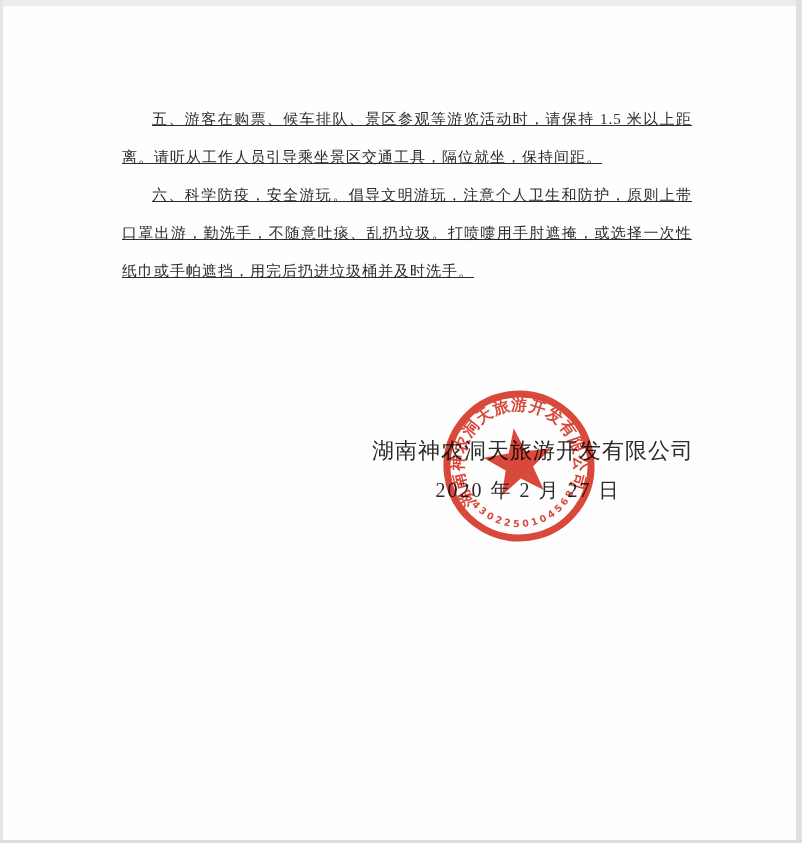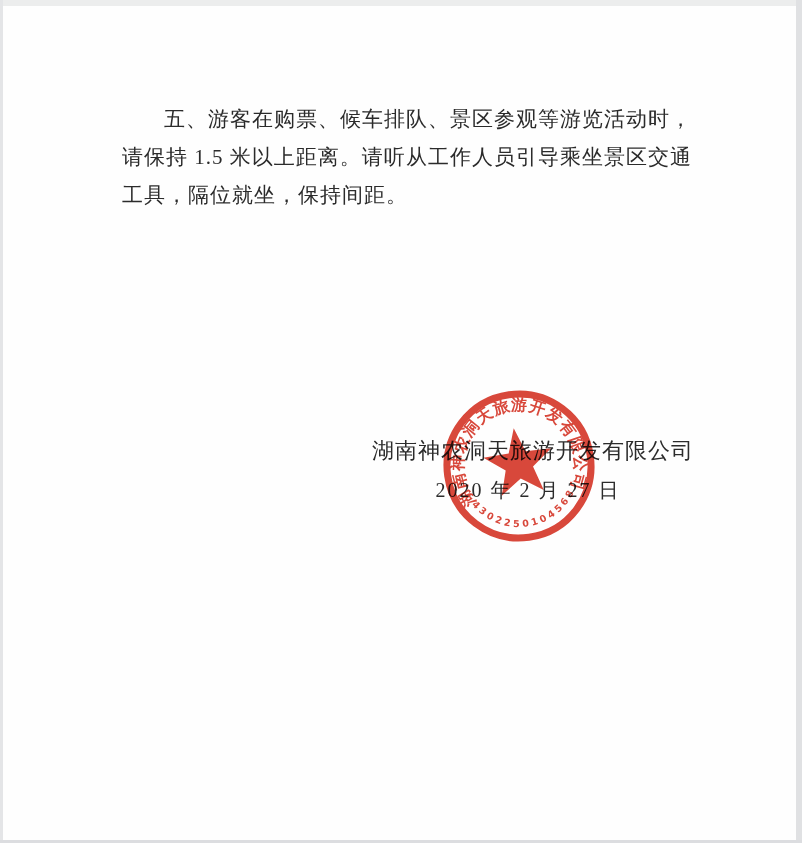--- a/index.html
+++ b/index.html
@@ -21,25 +21,26 @@
   .edge-top    { position:absolute; left:0;   top:0;    width:802px; height:6px;  background:#eceded; }
   .edge-left   { position:absolute; left:0;   top:0;    width:3px;   height:843px; background:#e4e5e7; }
   .edge-right  { position:absolute; left:796px; top:0;  width:6px;   height:843px; background:#e0e1e3; }
   .edge-bottom { position:absolute; left:0;   top:840px; width:802px; height:3px; background:#dcdde0; }
 
   .doc-text {
     position: absolute;
     left: 122px;
     top: 100px;
     width: 570px;
-    font-size: 21px;
+    font-size: 15px;
     line-height: 38px;
     letter-spacing: 1px;
     color: #2b2b2b;
     text-align: justify;
+    text-decoration: underline;
   }
   .para { margin: 0; text-indent: 2em; }
 
   .signature-block {
     position: absolute;
     left: 372px;
     top: 436px;
     width: 312px;
     text-align: center;
     color: #2b2b2b;
@@ -76,20 +77,21 @@
 
 <div class="page">
 
   <div class="edge-top"></div>
   <div class="edge-left"></div>
   <div class="edge-right"></div>
   <div class="edge-bottom"></div>
 
   <div class="doc-text">
     <p class="para">五、游客在购票、候车排队、景区参观等游览活动时，请保持 1.5 米以上距离。请听从工作人员引导乘坐景区交通工具，隔位就坐，保持间距。</p>
+    <p class="para">六、科学防疫，安全游玩。倡导文明游玩，注意个人卫生和防护，原则上带口罩出游，勤洗手，不随意吐痰、乱扔垃圾。打喷嚏用手肘遮掩，或选择一次性纸巾或手帕遮挡，用完后扔进垃圾桶并及时洗手。</p>
   </div>
 
   <div class="signature-block">
     <div class="company-line">湖南神农洞天旅游开发有限公司</div>
     <div class="date-line">2020 年 2 月 27 日</div>
   </div>
 
   <svg class="seal" viewBox="0 0 170 170" aria-hidden="true">
     <defs>
       <path id="sealTopArc" d="M 36.5 113 A 56 56 0 1 1 133.5 113" fill="none"></path>

